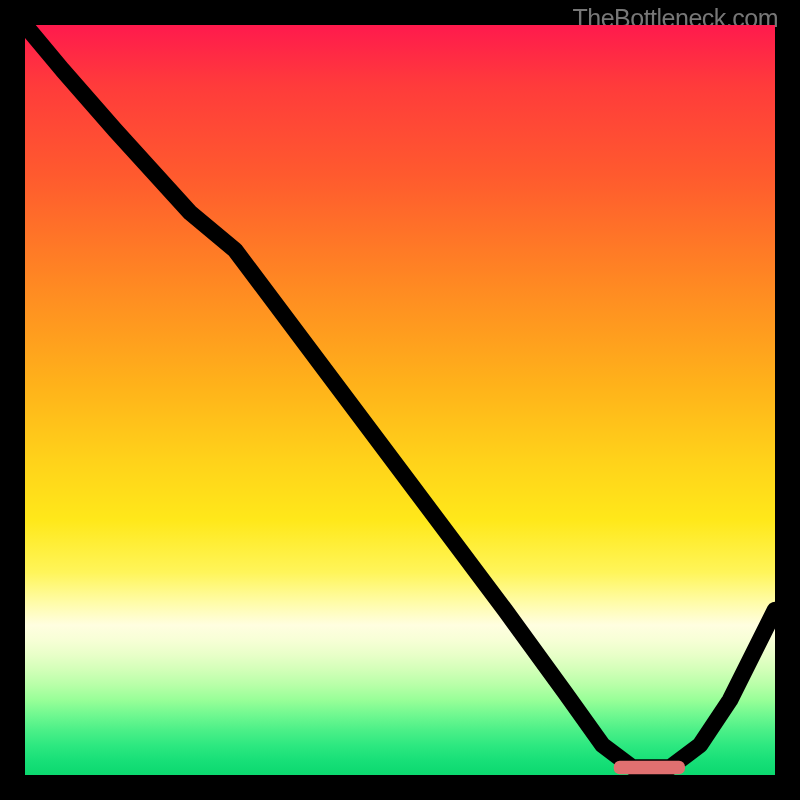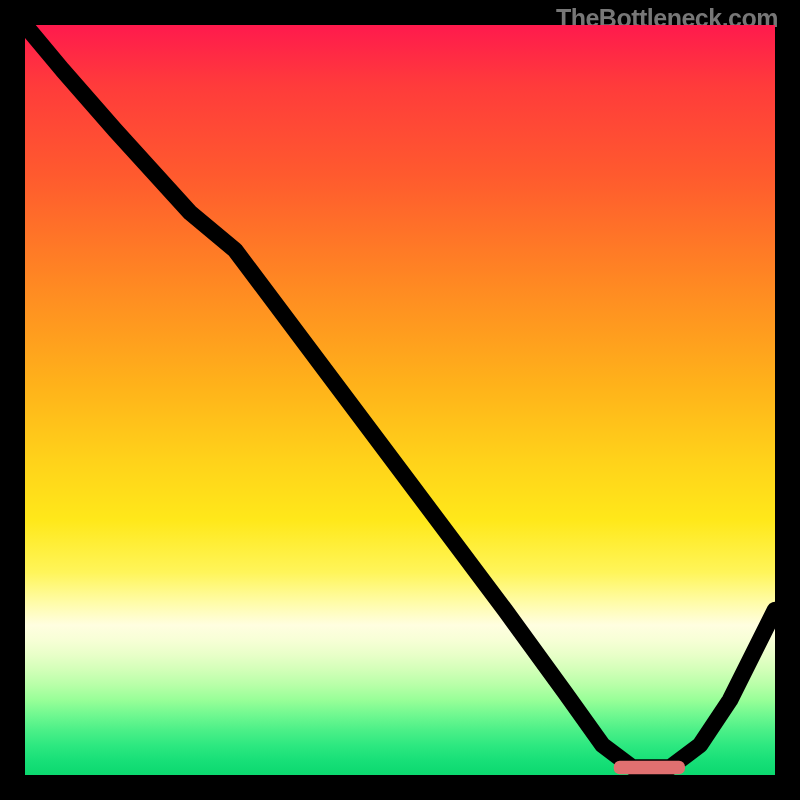--- a/index.html
+++ b/index.html
@@ -16,21 +16,21 @@
     width: 800px;
     height: 800px;
     background: #000;
   }
   .watermark {
     position: absolute;
     top: 4px;
     right: 22px;
     color: #777;
     font-size: 25px;
-    font-weight: 700;
+    font-weight: 400;
     letter-spacing: -0.5px;
     user-select: none;
   }
   .plot {
     position: absolute;
     left: 25px;
     top: 25px;
     width: 750px;
     height: 750px;
     background: linear-gradient(

